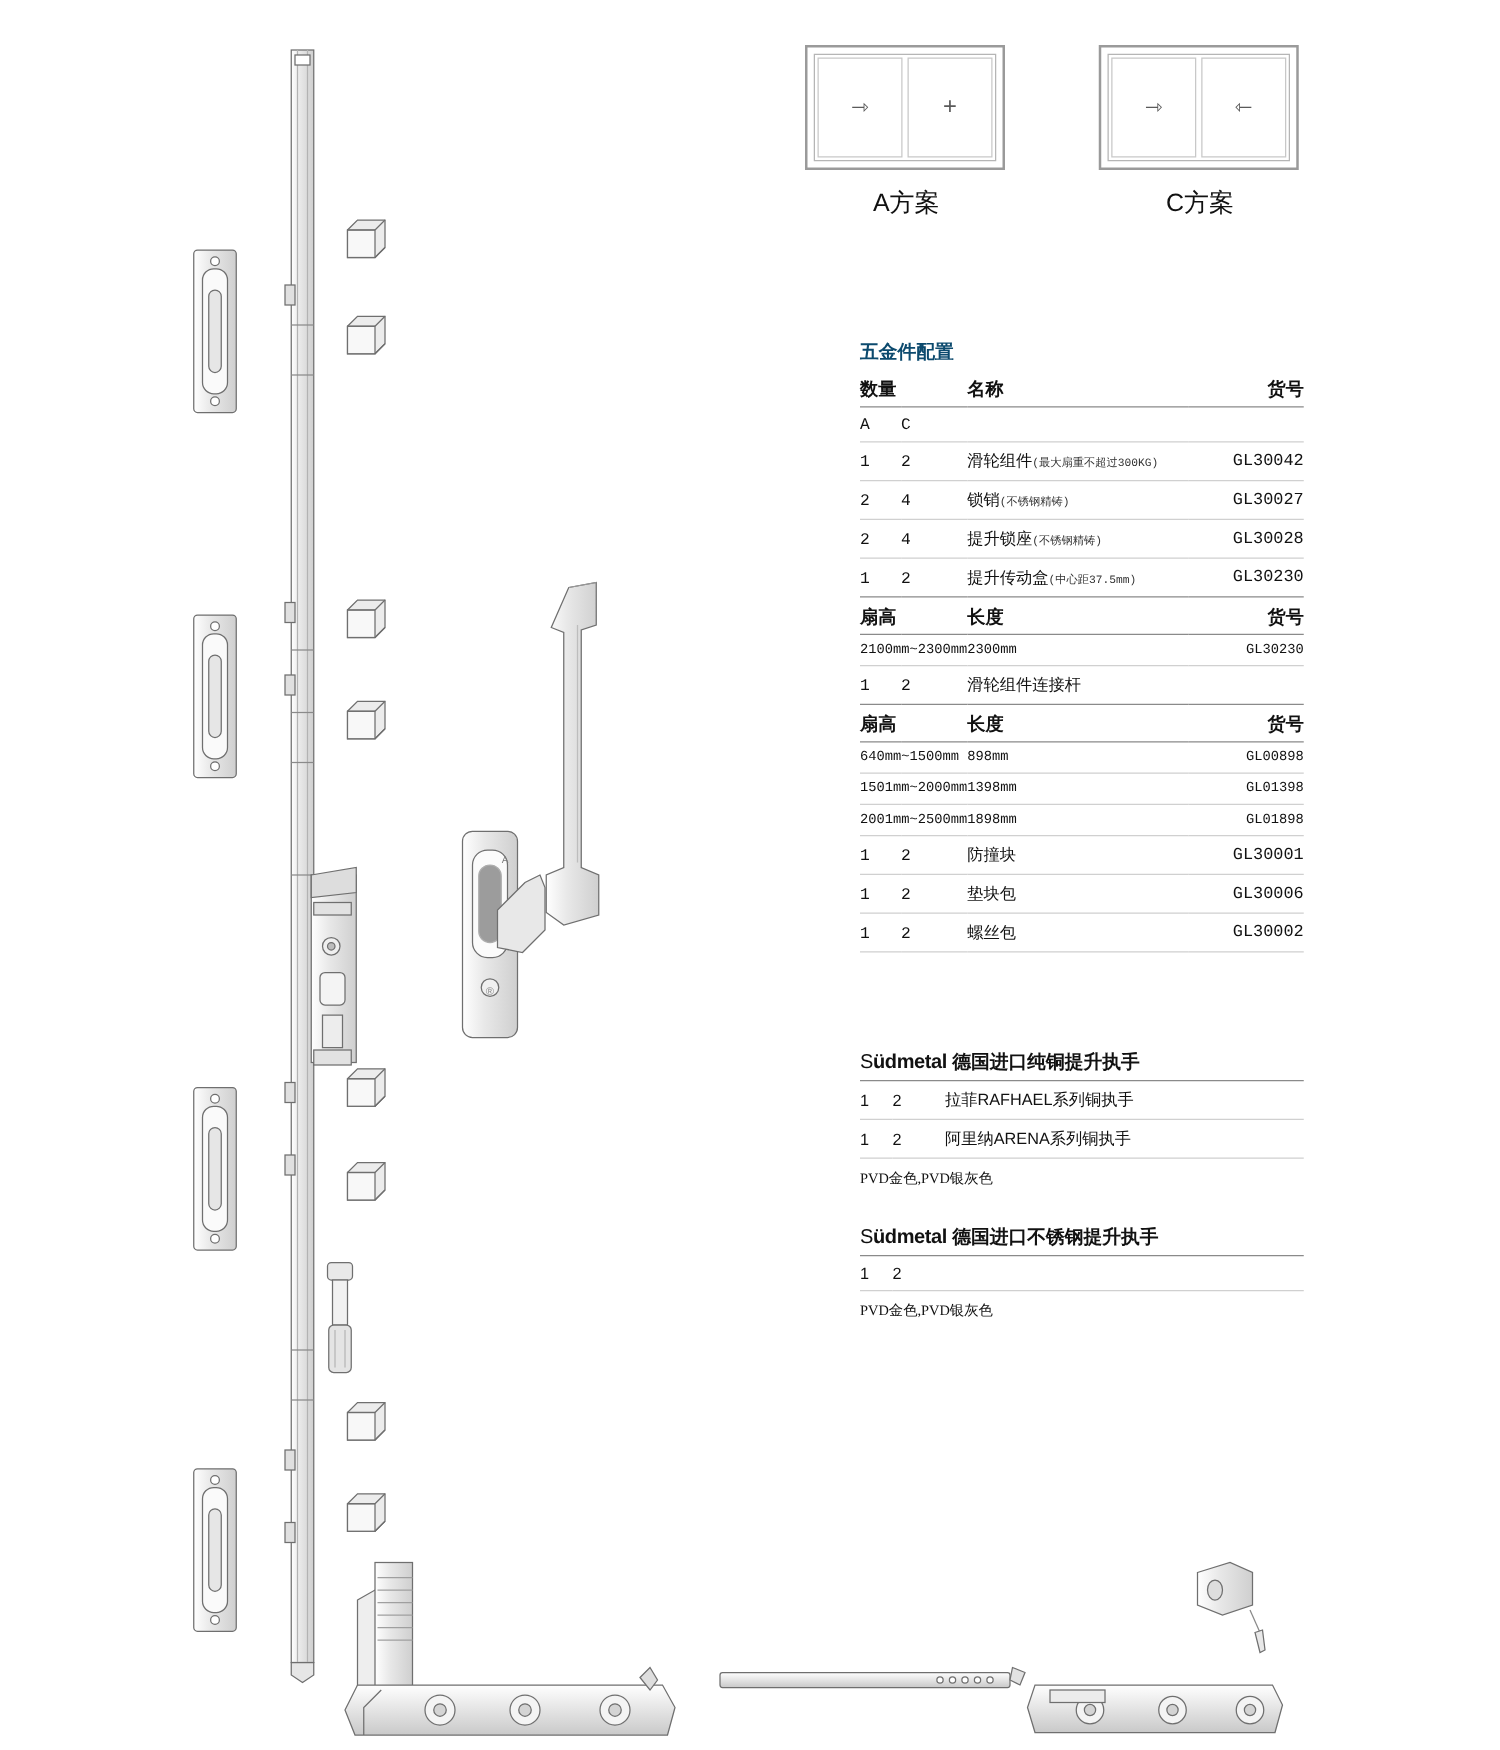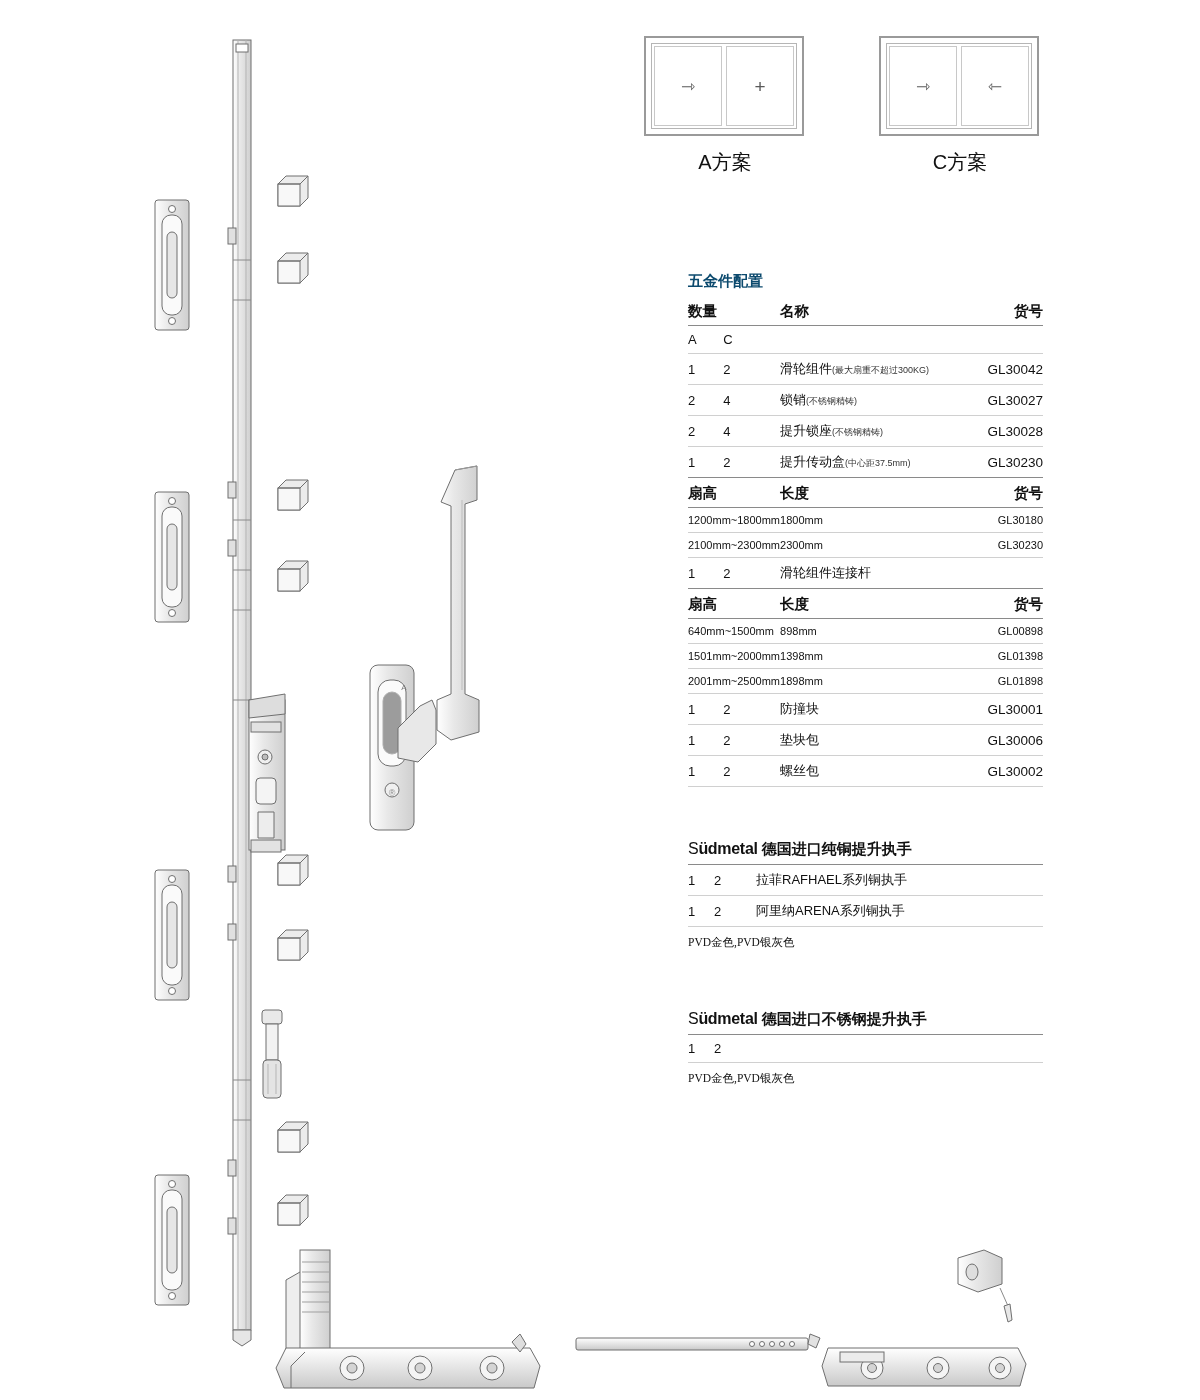--- a/index.html
+++ b/index.html
@@ -76,20 +76,21 @@
   .hw-title {
     font-size: 15px;
     font-weight: bold;
     color: #0c4a6e;
     padding-bottom: 5px;
   }
   table.hw {
     width: 100%;
     border-collapse: collapse;
     font-size: 13px;
+    font-family: Liberation Mono, monospace;
   }
   table.hw td {
     padding: 6px 0 6px 0;
     border-bottom: 1px solid #d0d0d0;
     vertical-align: middle;
     color: #111;
   }
   table.hw tr.head td {
     font-size: 14.5px;
     font-weight: bold;
@@ -448,25 +449,20 @@
         <td><span>提升传动盒</span><span class="sub">(中心距37.5mm)</span></td>
         <td class="code">GL30230</td>
       </tr>
 
       <tr class="head">
         <td colspan="2">扇高</td>
         <td>长度</td>
         <td class="code">货号</td>
       </tr>
       <tr class="small-row">
-        <td colspan="2">1200mm~1800mm</td>
-        <td>1800mm</td>
-        <td class="code">GL30180</td>
-      </tr>
-      <tr class="small-row">
         <td colspan="2">2100mm~2300mm</td>
         <td>2300mm</td>
         <td class="code">GL30230</td>
       </tr>
 
       <tr class="thick">
         <td>1</td>
         <td>2</td>
         <td colspan="2">滑轮组件连接杆</td>
       </tr>
@@ -529,21 +525,21 @@
       <tr>
         <td class="qa">1</td>
         <td class="qc">2</td>
         <td>阿里纳ARENA系列铜执手</td>
       </tr>
     </tbody>
   </table>
   <div class="pvd">PVD金色,PVD银灰色</div>
 </div>
 
-<div class="brand-block" style="top:1010px;">
+<div class="brand-block" style="top:980px;">
   <div class="brand-head">
     <span class="brand-name">S<b>üd</b><b>metal</b></span>
     <span class="bt">德国进口不锈钢提升执手</span>
   </div>
   <table class="br">
     <tbody>
       <tr>
         <td class="qa">1</td>
         <td class="qc">2</td>
         <td></td>

